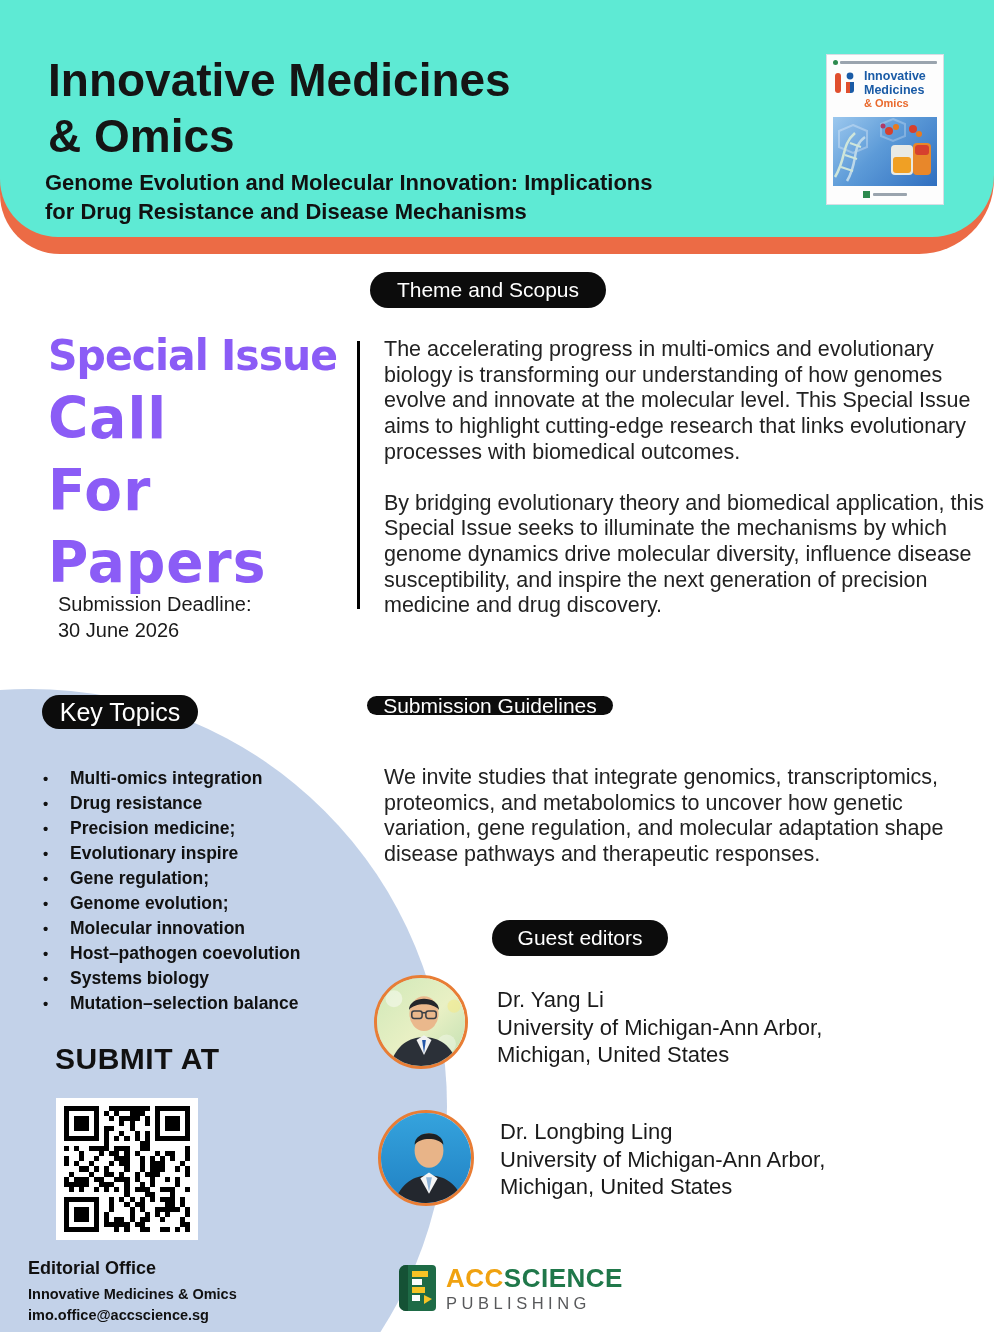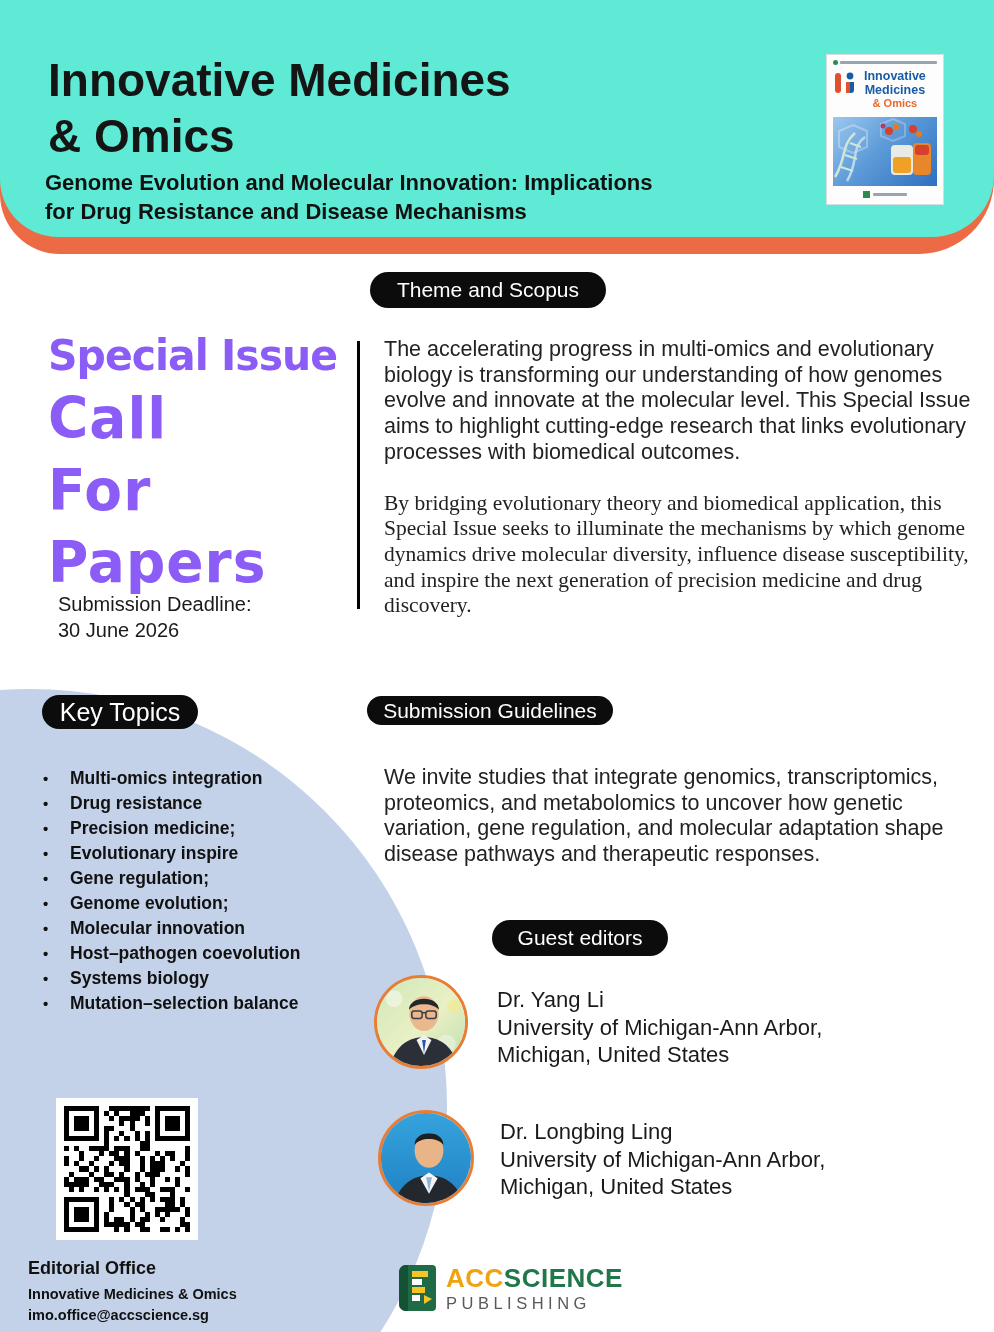--- a/index.html
+++ b/index.html
@@ -34,50 +34,50 @@
   }
   
   .cover {
     position:absolute; left:827px; top:55px; width:116px; height:149px;
     background:#fdfdfd; box-shadow:0 0 0 1px #d8dde4; padding:4px 6px;
   }
   .cover-topline { display:flex; align-items:center; gap:2px; margin-top:1px; }
   .cover-topline .dot { width:5px; height:5px; border-radius:50%; background:#2d8a4e; }
   .cover-topline .bar { height:3px; background:#9aa4ae; flex:1; border-radius:1px; }
   .cover-logo-row { display:flex; align-items:flex-start; gap:5px; margin-top:5px; }
-  .cover-name { font-weight:800; font-size:12.5px; line-height:13.5px; color:#1a5ba6;text-align:center; }
+  .cover-name { font-weight:800; font-size:12.5px; line-height:13.5px; color:#1a5ba6; }
   .cover-name .omics { color:#e9692c; font-size:11px; }
   .cover-art {
     position:absolute; left:6px; right:6px; top:62px; bottom:18px;
     background:linear-gradient(135deg,#9cc8ee 0%, #5d9bd8 45%, #2f6fc0 100%);
     overflow:hidden;
   }
   .cover-footline { position:absolute; left:6px; right:6px; bottom:6px; display:flex; gap:3px; align-items:center; justify-content:center; }
   .cover-footline .sq { width:7px; height:7px; background:#2d8a4e; }
   .cover-footline .ln { width:34px; height:3px; background:#9aa4ae; border-radius:1px; }
   
   .pill {
     position:absolute; background:#0c0c0c; color:#fff; font-weight:400;
     display:flex; align-items:center; justify-content:center;
     border-radius:19px; font-size:21px; white-space:nowrap;
   }
   .pill-theme      { left:370px; top:272px; width:236px; height:36px; }
   .pill-topics     { left:42px;  top:695px; width:156px; height:34px; font-size:25px; }
-  .pill-guidelines { left:367px; top:696px; width:246px; height:29px; }
+  .pill-guidelines { left:367px; top:696px; width:246px; height:19px; }
   .pill-editors    { left:492px; top:920px; width:176px; height:36px; }
   
   .cfp { position:absolute; left:48px; top:330px; font-family:"DejaVu Sans", sans-serif; font-weight:900; color:#8b5cf6; }
   .cfp-line1 { font-size:41px; letter-spacing:-1px; transform:scale(1,1.05); transform-origin:left top; }
   .cfp-big   { font-size:55px; line-height:64px; letter-spacing:1px; transform:scale(1,1.02); transform-origin:left top; margin-top:8px; }
   .deadline  { position:absolute; left:58px; top:591px; font-size:20px; line-height:26px; color:#1a1a1a; }
   .divider   { position:absolute; left:357px; top:341px; width:3px; height:268px; background:#000; }
   
   .para { position:absolute; font-size:21.5px; line-height:25.7px; color:#222; }
   .theme-text { left:384px; top:337px; width:604px; }
-  .theme-text p + p { margin-top:25px;font-family:Liberation Serif, serif; }
+  .theme-text p + p { margin-top:25px; }
   .guidelines-text { left:384px; top:765px; width:604px; }
   
   .topics { position:absolute; left:43px; top:766px; width:330px; }
   .topic-row { display:flex; font-weight:700; font-size:17.5px; line-height:25px; color:#111; }
   .topic-row .bullet { width:27px; font-size:15px; }
   
   .editor-row { position:absolute; display:flex; }
   .editor-photo {
     border-radius:50%; overflow:hidden; border:3px solid #e87d35; flex:none;
   }
@@ -283,20 +283,21 @@
         <path d="M35,33 C35,17 65,17 65,33 C59,25 41,25 35,33 Z" fill="#1d2023"></path>
       </svg>
     </div>
     <div class="editor-text">
       <span>Dr. Longbing Ling</span><br>
       <span>University of Michigan-Ann Arbor,</span><br>
       <span>Michigan, United States</span>
     </div>
   </div>
 
+  <div class="submit-at">SUBMIT AT</div>
   <div class="qr-box">
     <svg id="qr" width="126" height="126" viewBox="0 0 25 25" shape-rendering="crispEdges">
         <rect x="9" y="0" width="1" height="1" fill="#000"></rect>
         <rect x="10" y="0" width="1" height="1" fill="#000"></rect>
         <rect x="11" y="0" width="1" height="1" fill="#000"></rect>
         <rect x="12" y="0" width="1" height="1" fill="#000"></rect>
         <rect x="13" y="0" width="1" height="1" fill="#000"></rect>
         <rect x="14" y="0" width="1" height="1" fill="#000"></rect>
         <rect x="15" y="0" width="1" height="1" fill="#000"></rect>
         <rect x="16" y="0" width="1" height="1" fill="#000"></rect>

